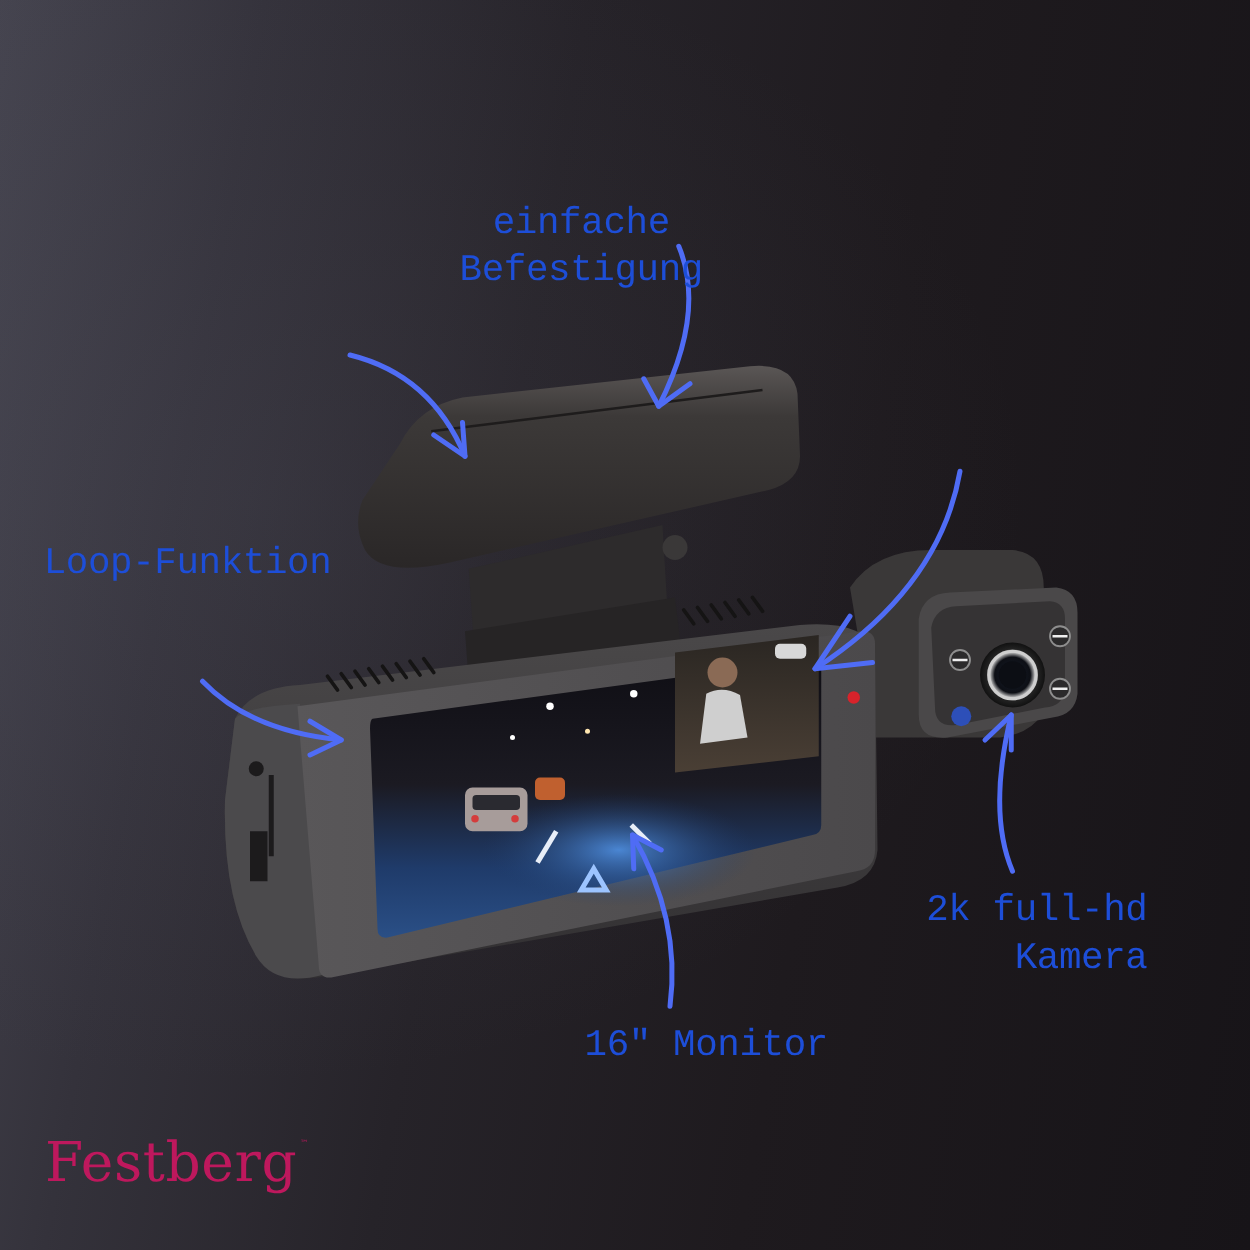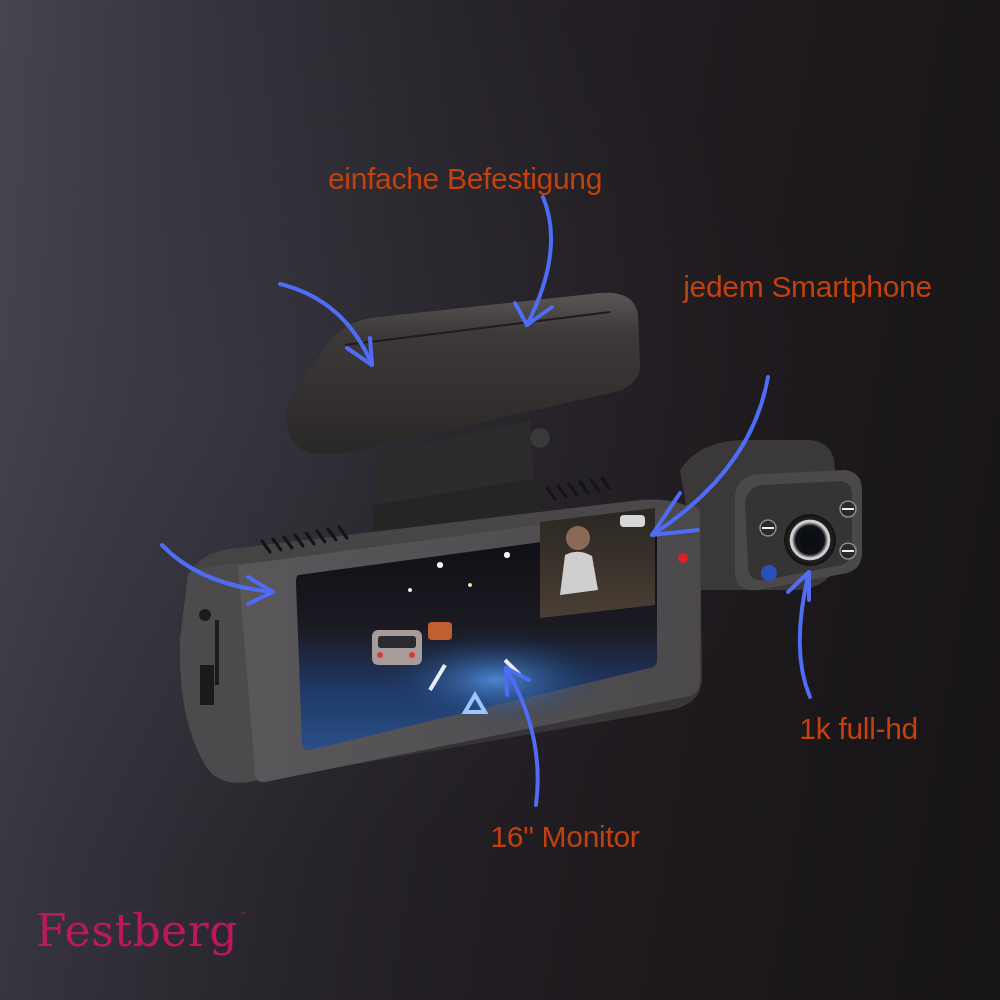--- a/index.html
+++ b/index.html
@@ -7,22 +7,22 @@
       width: 1000px; height: 1000px; overflow: hidden; position: relative;
       background: linear-gradient(100deg, #45444f 0%, #34323b 18%, #262329 40%, #1e1a1e 65%, #171418 100%);
       font-family: "DejaVu Sans", sans-serif;
     }
     .vignette {
       position: absolute; inset: 0;
       background: radial-gradient(ellipse at 20% 40%, rgba(90,90,105,0.18) 0%, rgba(0,0,0,0) 55%);
       pointer-events: none;
     }
     .label {
-      position: absolute; color: #c2410c; font-size: 30px; line-height: 38px;
-      font-family: Liberation Sans, sans-serif; letter-spacing: -0.3px;
+      position: absolute; color: #1d4ed8; font-size: 30px; line-height: 38px;
+      font-family: Liberation Mono, monospace; letter-spacing: -0.3px;
     }
     .label span { display: block; }
     .right { text-align: right; }
     .center { text-align: center; }
     .brand {
       position: absolute; left: 36px; top: 905px; color: #be185d;
       font-family: "DejaVu Serif", "Liberation Serif", serif; font-size: 44px;
       letter-spacing: 0.5px;
     }
     .brand sup { font-family: "DejaVu Sans", sans-serif; font-size: 7px; vertical-align: top; position: relative; top: 6px; margin-left: 2px; }
@@ -175,28 +175,29 @@
 </svg>
 
 <div class="label center" style="left:290px; top:160px; width:350px;">
   <span>einfache Befestigung</span>
 </div>
 
 <div class="label right" style="left:20px; top:233px; width:252px;">
 </div>
 
 <div class="label center" style="left:645px; top:268px; width:325px;">
-  <span>jedem Smartphone</span>
 </div>
 
 <div class="label center" style="left:25px; top:432px; width:250px;">
+  <span>Loop-Funktion</span>
 </div>
 
 <div class="label right" style="left:740px; top:710px; width:178px;">
-  <span>1k full-hd</span>
+  <span>2k full-hd</span>
+  <span>Kamera</span>
 </div>
 
 <div class="label center" style="left:455px; top:818px; width:220px;">
   <span>16" Monitor</span>
 </div>
 
 <div class="brand">
   <span>Festberg</span><sup>™</sup>
 </div>
 

